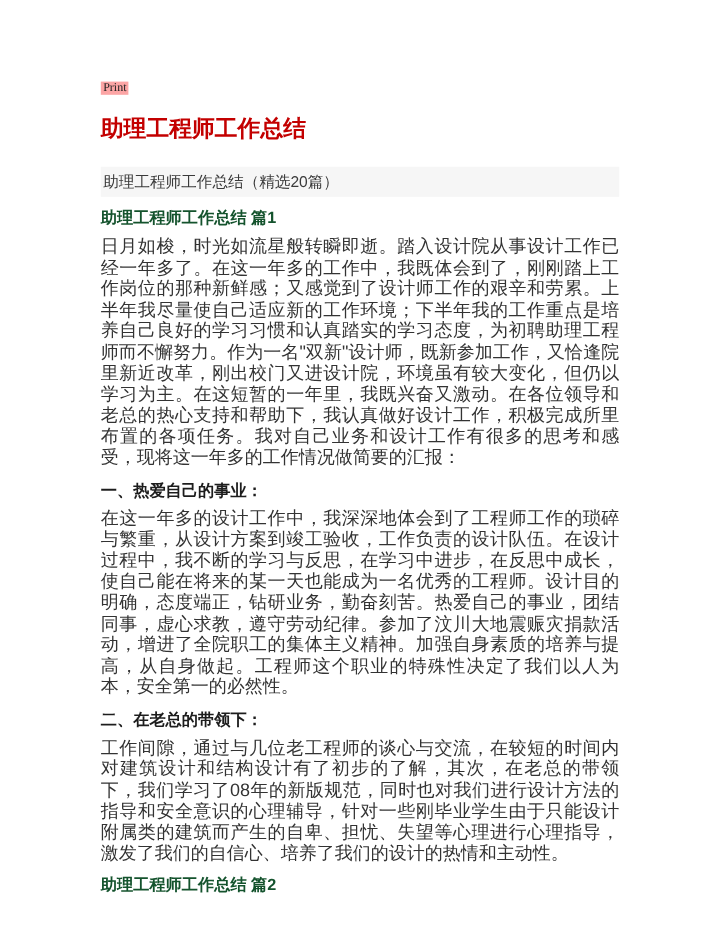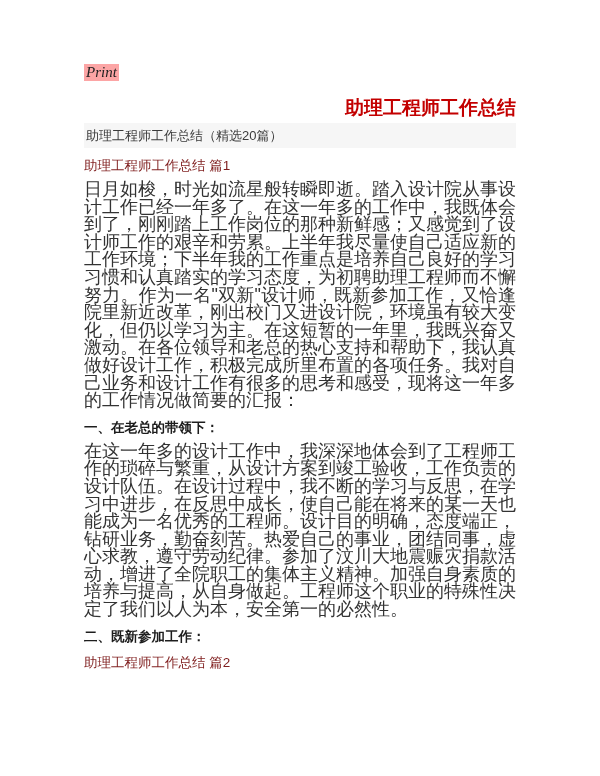--- a/index.html
+++ b/index.html
@@ -14,61 +14,60 @@
     color: var(--body-text, #333333);
   }
   .content {
     width: 432px;
     margin: 0 auto;
     padding-top: 63px;
   }
   .print-btn {
     display: inline-block;
     font-family: "Liberation Serif", "DejaVu Serif", serif;
-    font-size: 15px;
+    font-size: 10px;
     color: #222222;
     background: #fca5a5;
     padding: 0 2px;
     cursor: pointer;
     text-decoration: none;
-    font-style: italic;
   }
   .doc-title {
     margin-top: 15px;
-    text-align: right;
+    text-align: left;
     font-size: 19px;
     font-weight: bold;
     color: var(--title-color, #c30000);
     line-height: 23px;
   }
   .subtitle-bar {
-    margin-top: 4px;
+    margin-top: 20px;
     background: var(--subtitle-bg, #f6f6f6);
     padding: 4px 2px;
     font-size: 13px;
     color: #3a3a3a;
     line-height: 17px;
   }
   h2.part-heading {
     margin-top: 9px;
     font-size: 13.5px;
-    font-weight: normal;
-    color: #7f1d1d;
+    font-weight: bold;
+    color: #14532d;
     line-height: 17px;
   }
   h3.sub-heading {
     margin-top: 9px;
     font-size: 13.5px;
     font-weight: bold;
     color: #1d1d1d;
     line-height: 17px;
   }
   p.body-para {
     margin-top: 7px;
-    font-size: 18px;
+    font-size: 15px;
     line-height: 17.6px;
     text-align: justify;
     word-break: break-all;
     color: var(--body-text, #333333);
   }
 </style>
 </head>
 <body>
 
 <div class="page">
@@ -79,24 +78,25 @@
     <h1 class="doc-title">助理工程师工作总结</h1>
 
     <div class="subtitle-bar">
       <span>助理工程师工作总结（精选20篇）</span>
     </div>
 
     <h2 class="part-heading">助理工程师工作总结 篇1</h2>
 
     <p class="body-para">日月如梭，时光如流星般转瞬即逝。踏入设计院从事设计工作已经一年多了。在这一年多的工作中，我既体会到了，刚刚踏上工作岗位的那种新鲜感；又感觉到了设计师工作的艰辛和劳累。上半年我尽量使自己适应新的工作环境；下半年我的工作重点是培养自己良好的学习习惯和认真踏实的学习态度，为初聘助理工程师而不懈努力。作为一名"双新"设计师，既新参加工作，又恰逢院里新近改革，刚出校门又进设计院，环境虽有较大变化，但仍以学习为主。在这短暂的一年里，我既兴奋又激动。在各位领导和老总的热心支持和帮助下，我认真做好设计工作，积极完成所里布置的各项任务。我对自己业务和设计工作有很多的思考和感受，现将这一年多的工作情况做简要的汇报：</p>
 
-    <h3 class="sub-heading">一、在老总的带领下：</h3>
+    <h3 class="sub-heading">一、热爱自己的事业：</h3>
 
     <p class="body-para">在这一年多的设计工作中，我深深地体会到了工程师工作的琐碎与繁重，从设计方案到竣工验收，工作负责的设计队伍。在设计过程中，我不断的学习与反思，在学习中进步，在反思中成长，使自己能在将来的某一天也能成为一名优秀的工程师。设计目的明确，态度端正，钻研业务，勤奋刻苦。热爱自己的事业，团结同事，虚心求教，遵守劳动纪律。参加了汶川大地震赈灾捐款活动，增进了全院职工的集体主义精神。加强自身素质的培养与提高，从自身做起。工程师这个职业的特殊性决定了我们以人为本，安全第一的必然性。</p>
 
-    <h3 class="sub-heading">二、既新参加工作：</h3>
+    <h3 class="sub-heading">二、在老总的带领下：</h3>
 
+    <p class="body-para">工作间隙，通过与几位老工程师的谈心与交流，在较短的时间内对建筑设计和结构设计有了初步的了解，其次，在老总的带领下，我们学习了08年的新版规范，同时也对我们进行设计方法的指导和安全意识的心理辅导，针对一些刚毕业学生由于只能设计附属类的建筑而产生的自卑、担忧、失望等心理进行心理指导，激发了我们的自信心、培养了我们的设计的热情和主动性。</p>
 
 
     <h2 class="part-heading">助理工程师工作总结 篇2</h2>
 
   </div>
 </div>
 
 </body></html>

